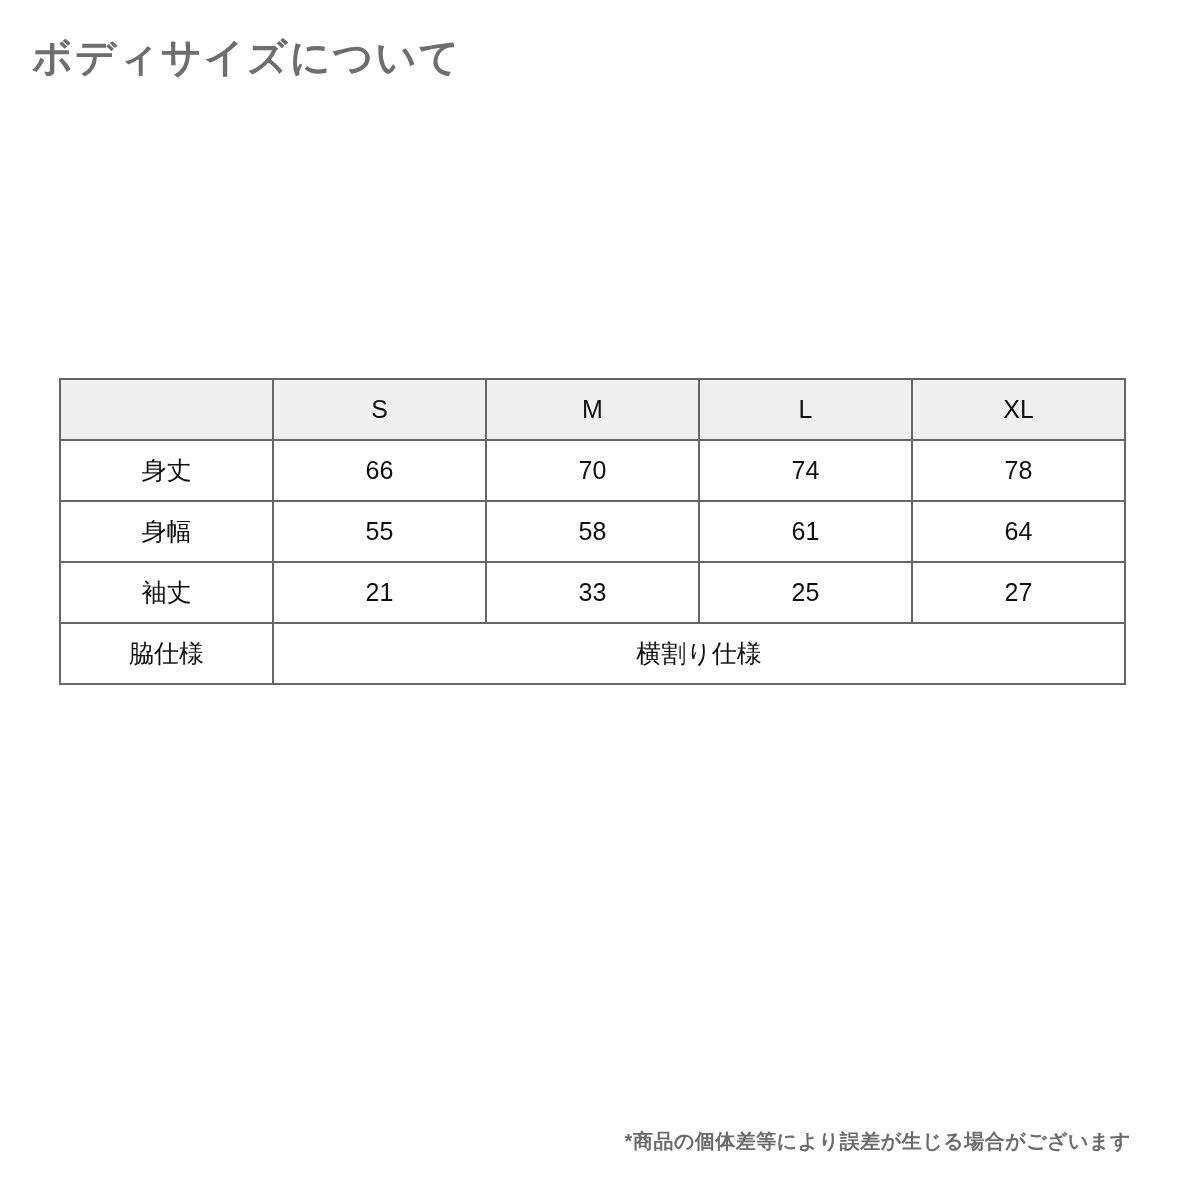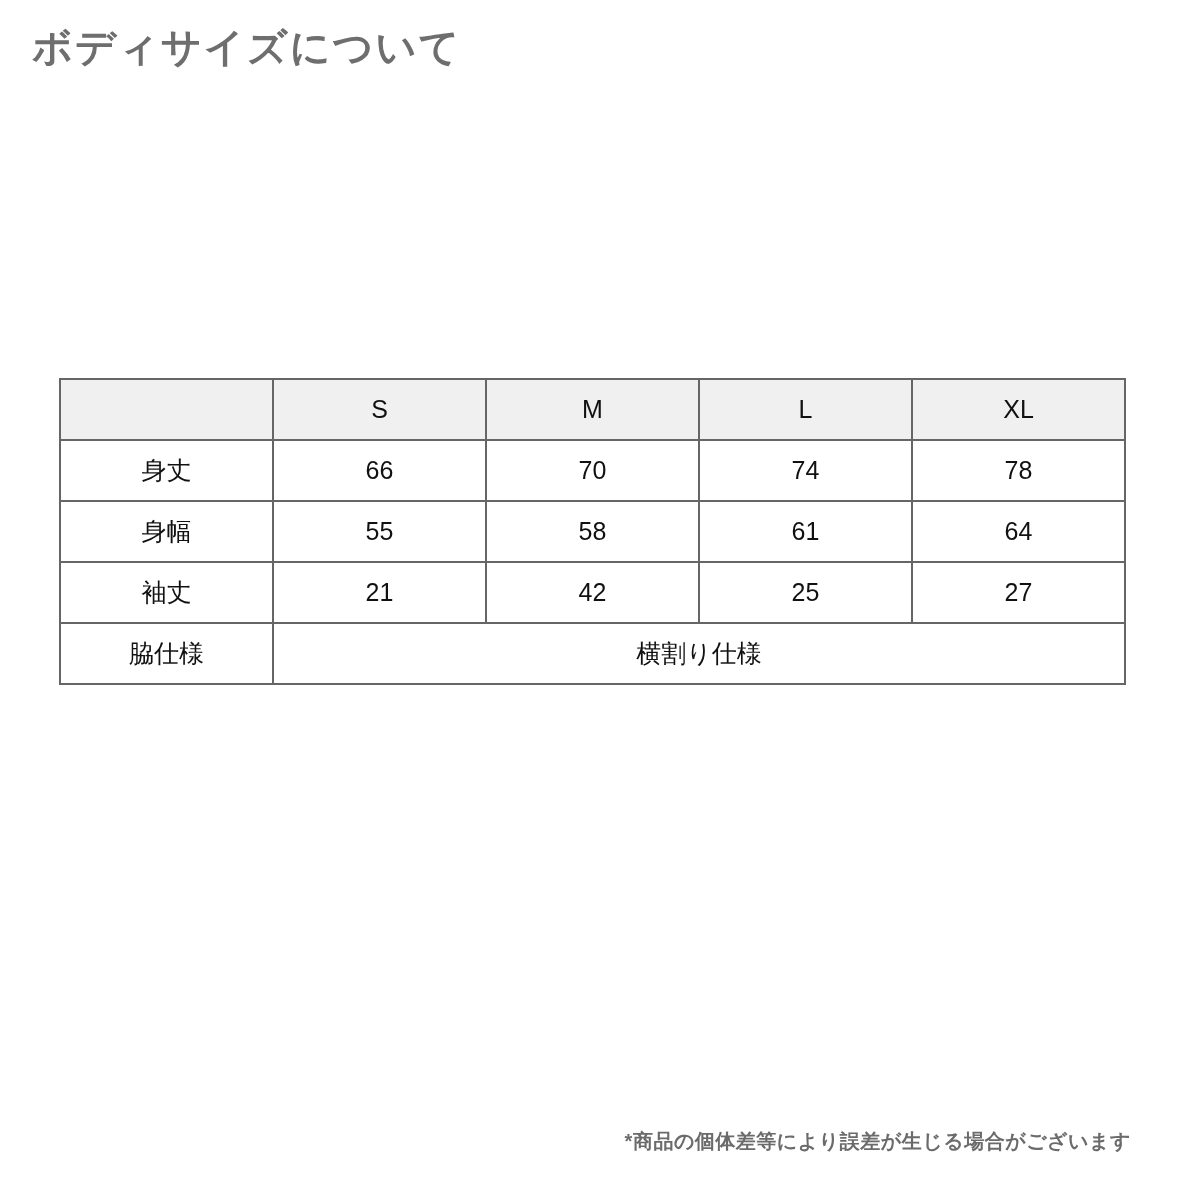--- a/index.html
+++ b/index.html
@@ -16,21 +16,21 @@
     width: 1181px;
     height: 1181px;
     position: relative;
     background: var(--page-background);
     font-family: "Liberation Sans", "DejaVu Sans", sans-serif;
     overflow: hidden;
   }
   .page-title {
     position: absolute;
     left: 32px;
-    top: 23px;
+    top: 33px;
     margin: 0;
     font-size: 40px;
     line-height: 1.2;
     font-weight: bold;
     letter-spacing: 2px;
     color: var(--title-text);
   }
   table.size-table {
     position: absolute;
     left: 59px;
@@ -98,21 +98,21 @@
     <tr>
       <td>身幅</td>
       <td>55</td>
       <td>58</td>
       <td>61</td>
       <td>64</td>
     </tr>
     <tr>
       <td>袖丈</td>
       <td>21</td>
-      <td>42</td>
+      <td>33</td>
       <td>25</td>
       <td>27</td>
     </tr>
     <tr>
       <td>脇仕様</td>
       <td colspan="4">横割り仕様</td>
     </tr>
   </tbody>
 </table>
 

